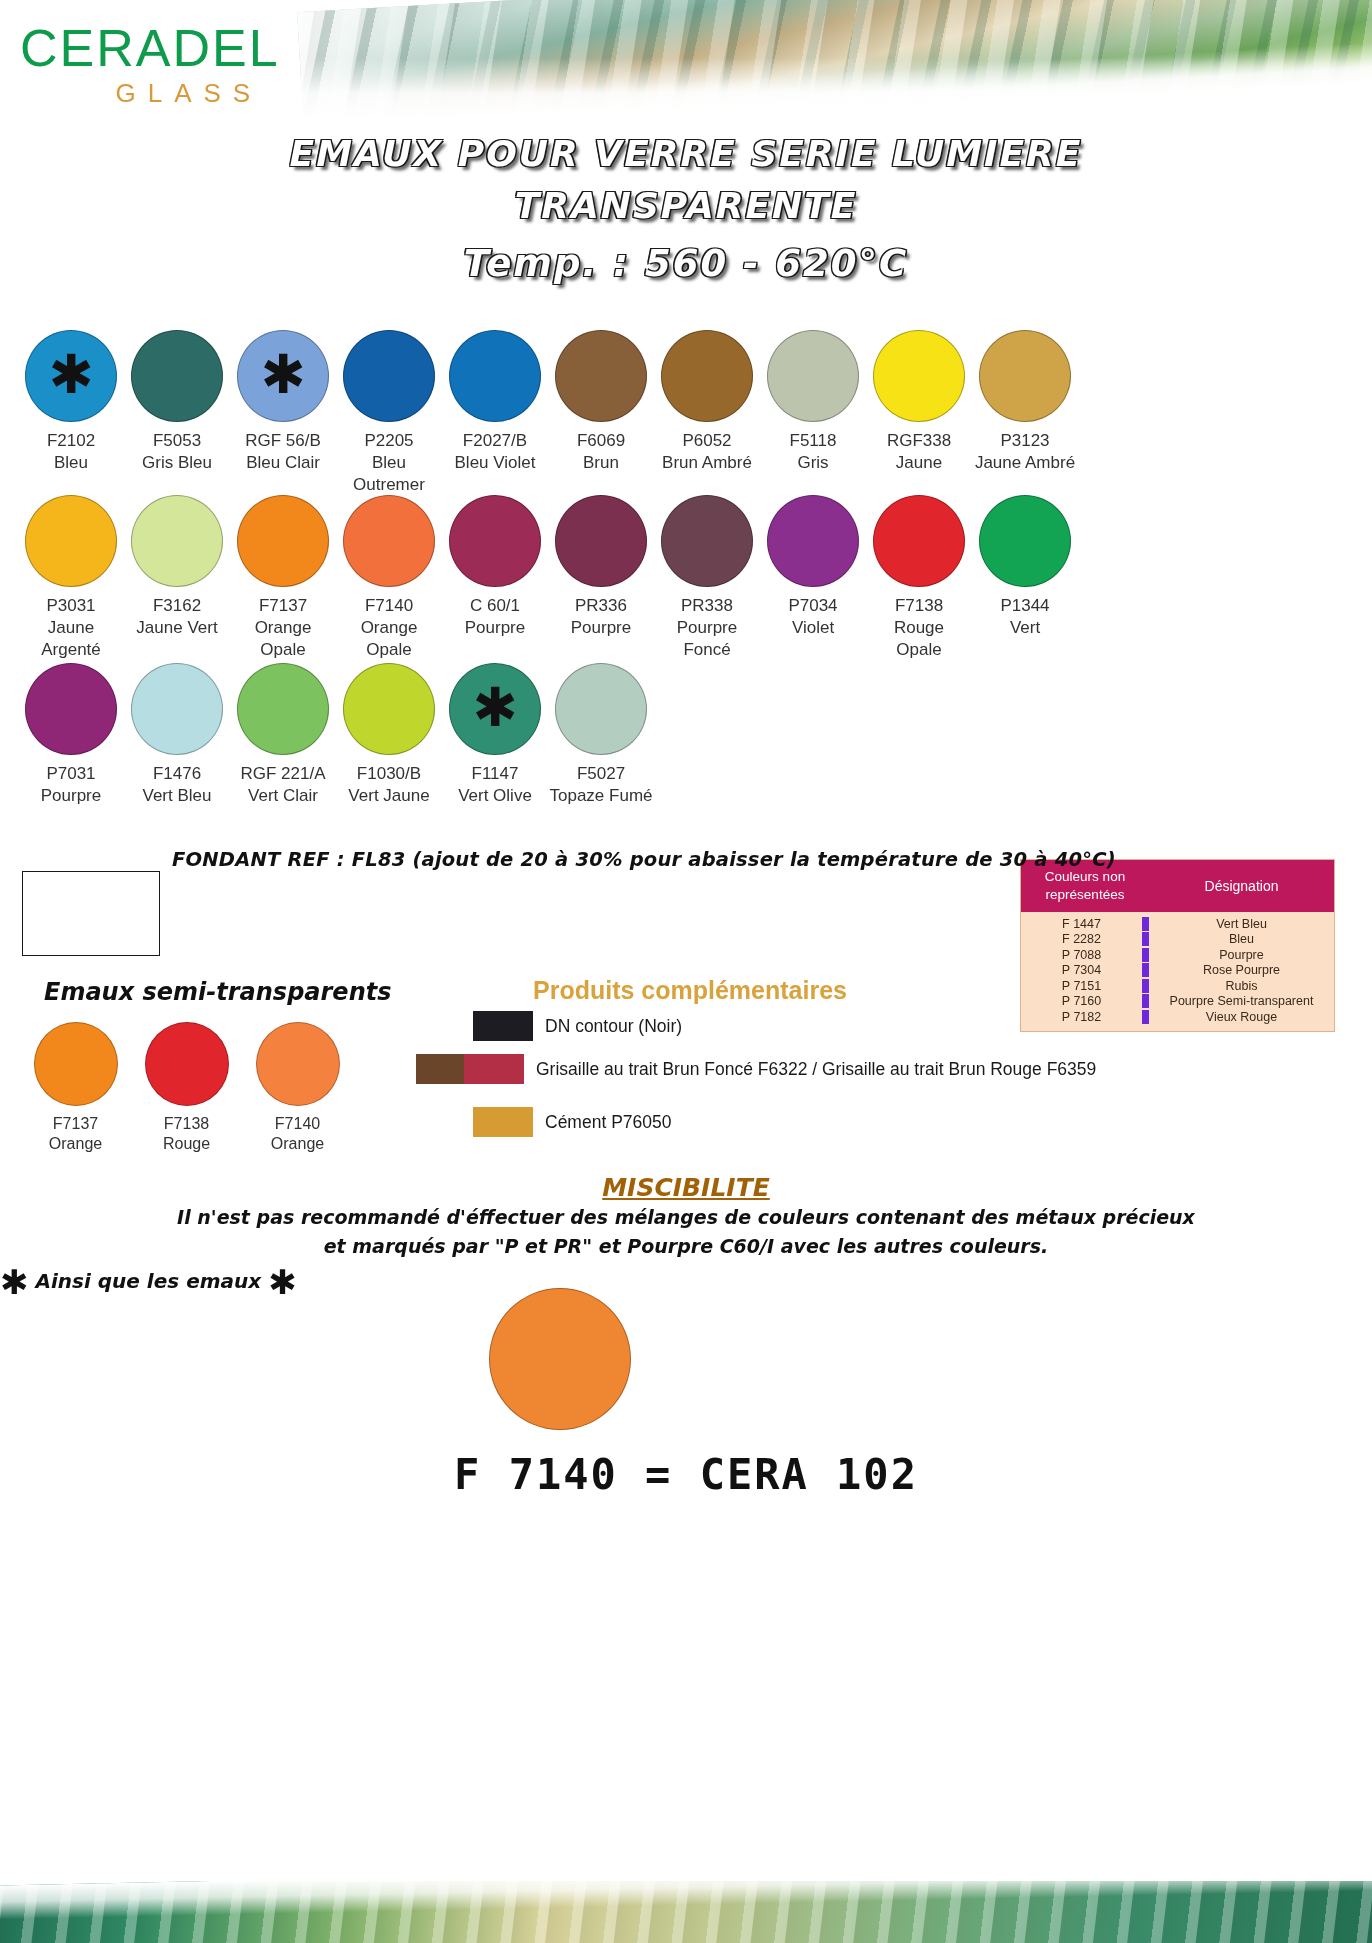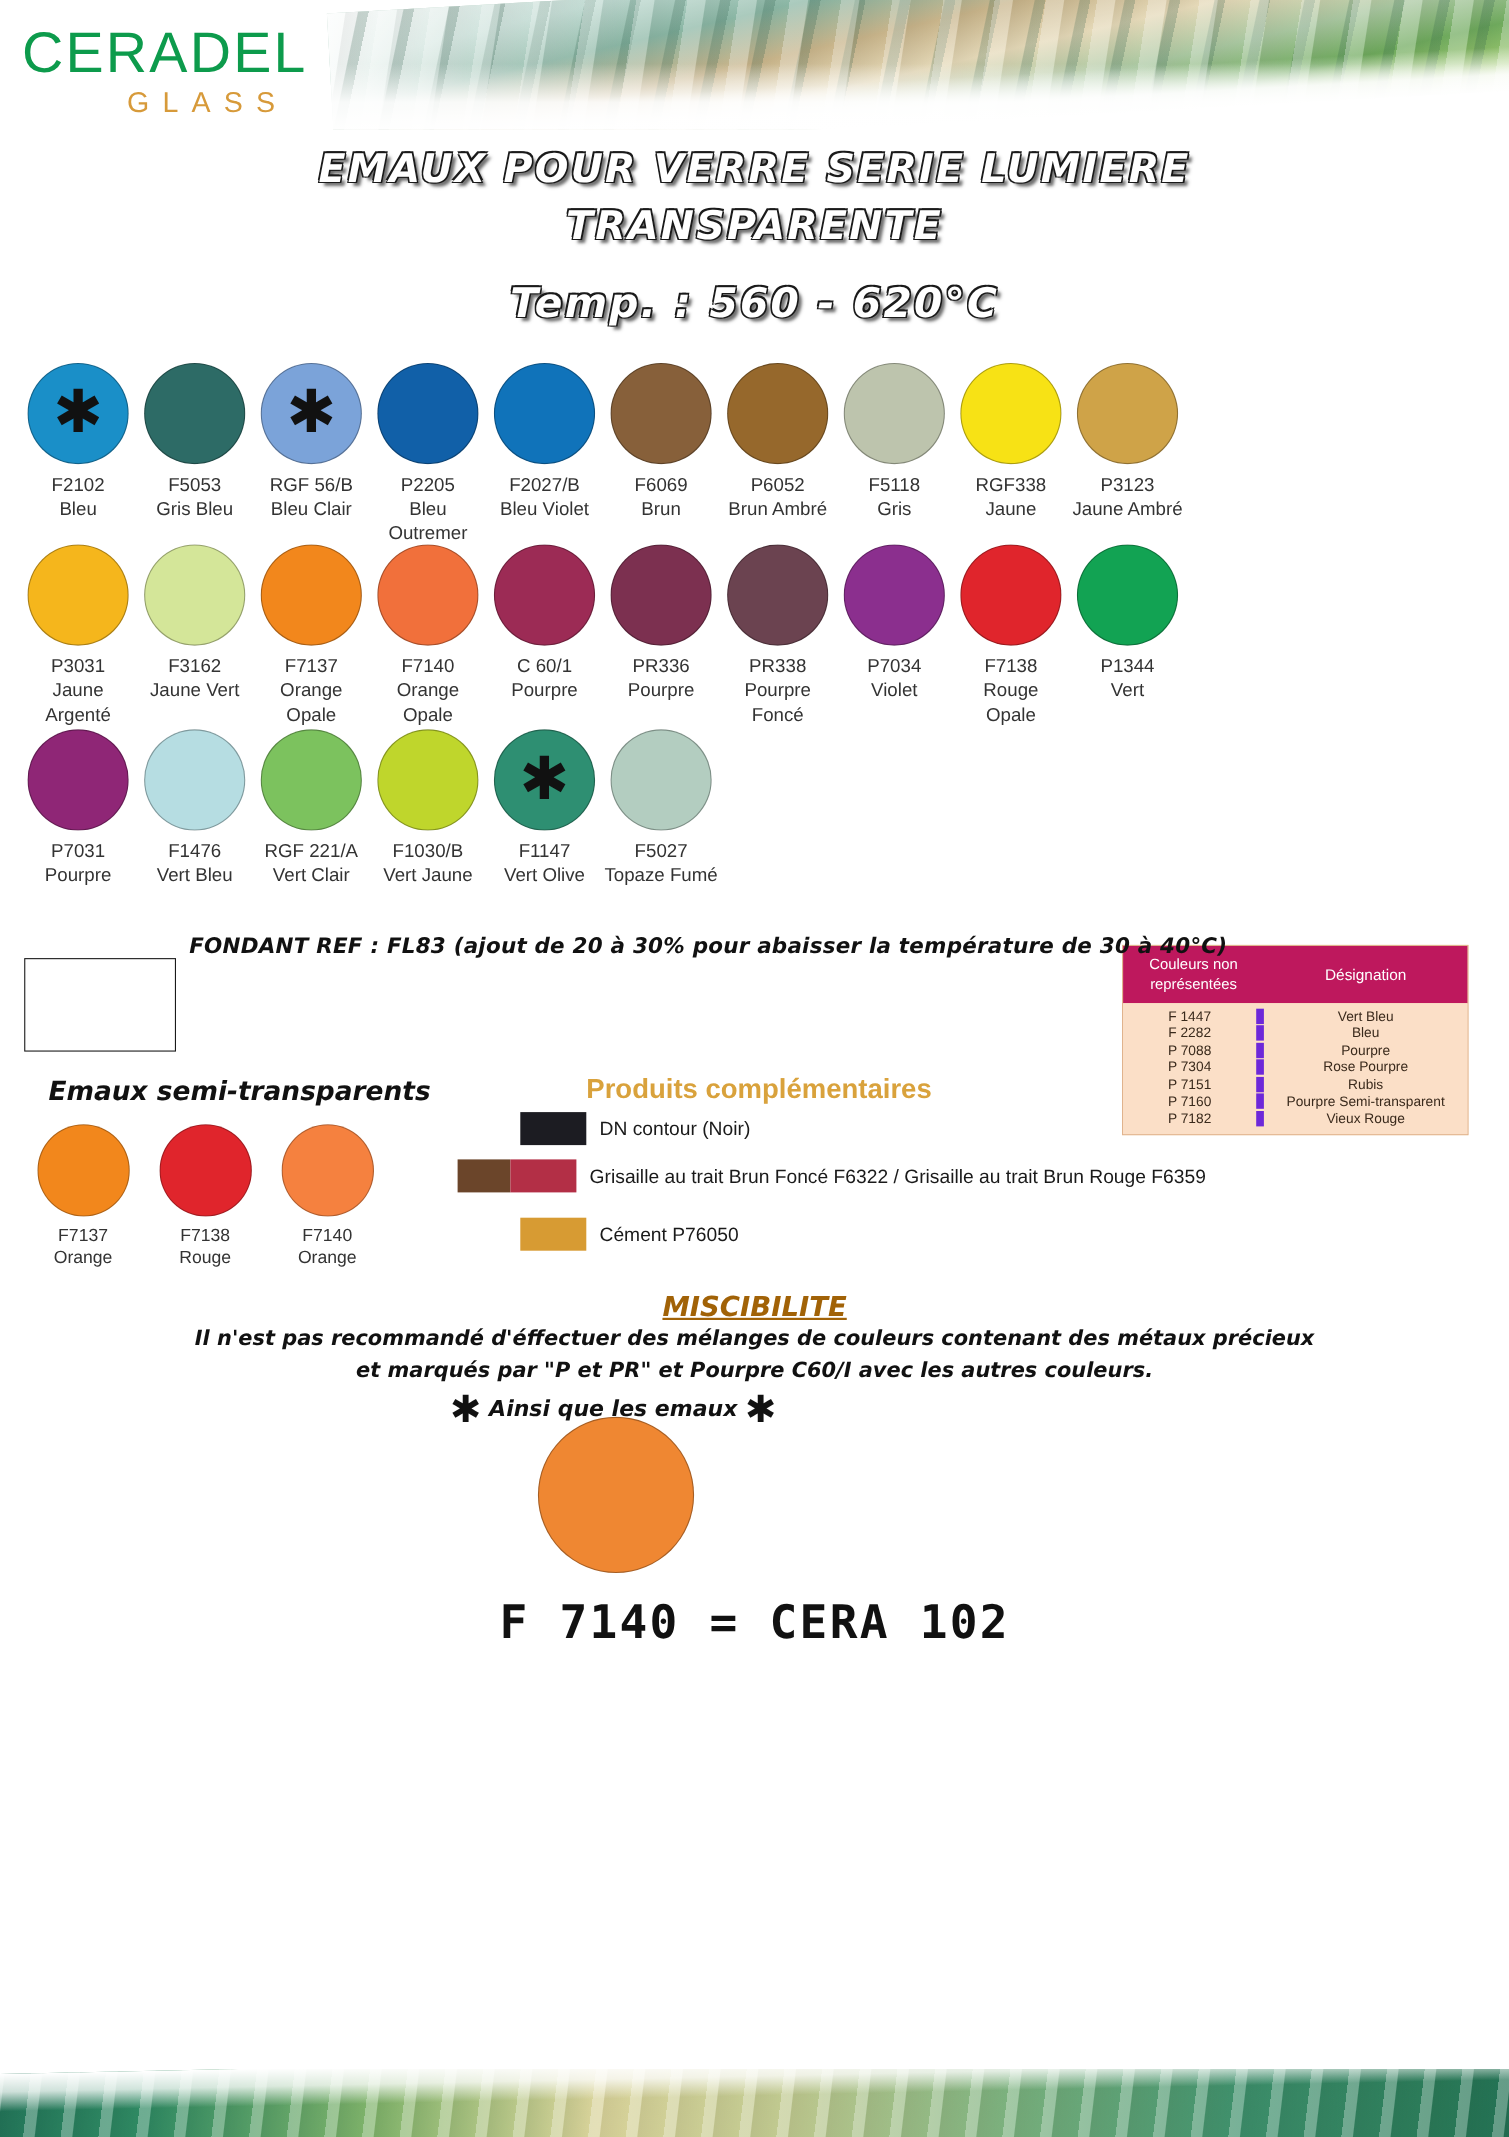--- a/index.html
+++ b/index.html
@@ -69,21 +69,21 @@
     line-height: 1.45;
     text-shadow:
       -1.4px -1.4px 0 #1a1a1a, 1.4px -1.4px 0 #1a1a1a,
       -1.4px 1.4px 0 #1a1a1a, 1.4px 1.4px 0 #1a1a1a,
       4px 4px 3px rgba(60,60,60,0.75);
   }
   .title-temp {
     font-family: "DejaVu Sans", sans-serif;
     font-style: italic; font-weight: bold;
     font-size: 37px; letter-spacing: 2px;
-    color: #ffffff; margin-top: 22px;
+    color: #ffffff; margin-top: 10px;
     text-shadow:
       -1.4px -1.4px 0 #1a1a1a, 1.4px -1.4px 0 #1a1a1a,
       -1.4px 1.4px 0 #1a1a1a, 1.4px 1.4px 0 #1a1a1a,
       4px 4px 3px rgba(60,60,60,0.75);
   }
 
   
   .swatch-row { position: absolute; left: 18px; display: flex; gap: 0; }
   .swatch-cell { width: 106px; text-align: center; }
   .dot {
@@ -180,21 +180,21 @@
     font-size: 25px; color: #a16207; text-decoration: underline;
   }
   .misc-l1, .misc-l2 {
     position: absolute; left: 0; width: 1372px; text-align: center;
     font-family: "DejaVu Sans", sans-serif; font-style: italic; font-weight: bold;
     font-size: 19px; color: #111;
   }
   .misc-l1 { top: 1206px; }
   .misc-l2 { top: 1235px; }
   .misc-l3 {
-    position: absolute; left: 0; width: 1115px; top: 1262px; text-align: center;
+    position: absolute; left: 0; width: 1115px; top: 1262px; text-align: left;
     font-family: "DejaVu Sans", sans-serif; font-style: italic; font-weight: bold;
     font-size: 20px; color: #111;
   }
   .misc-star {
     font-family: "DejaVu Sans", sans-serif; font-weight: bold;
     font-size: 34px; vertical-align: -6px; font-style: normal;
   }
   .final-dot {
     position: absolute; left: 489px; top: 1288px;
     width: 142px; height: 142px; border-radius: 50%;

